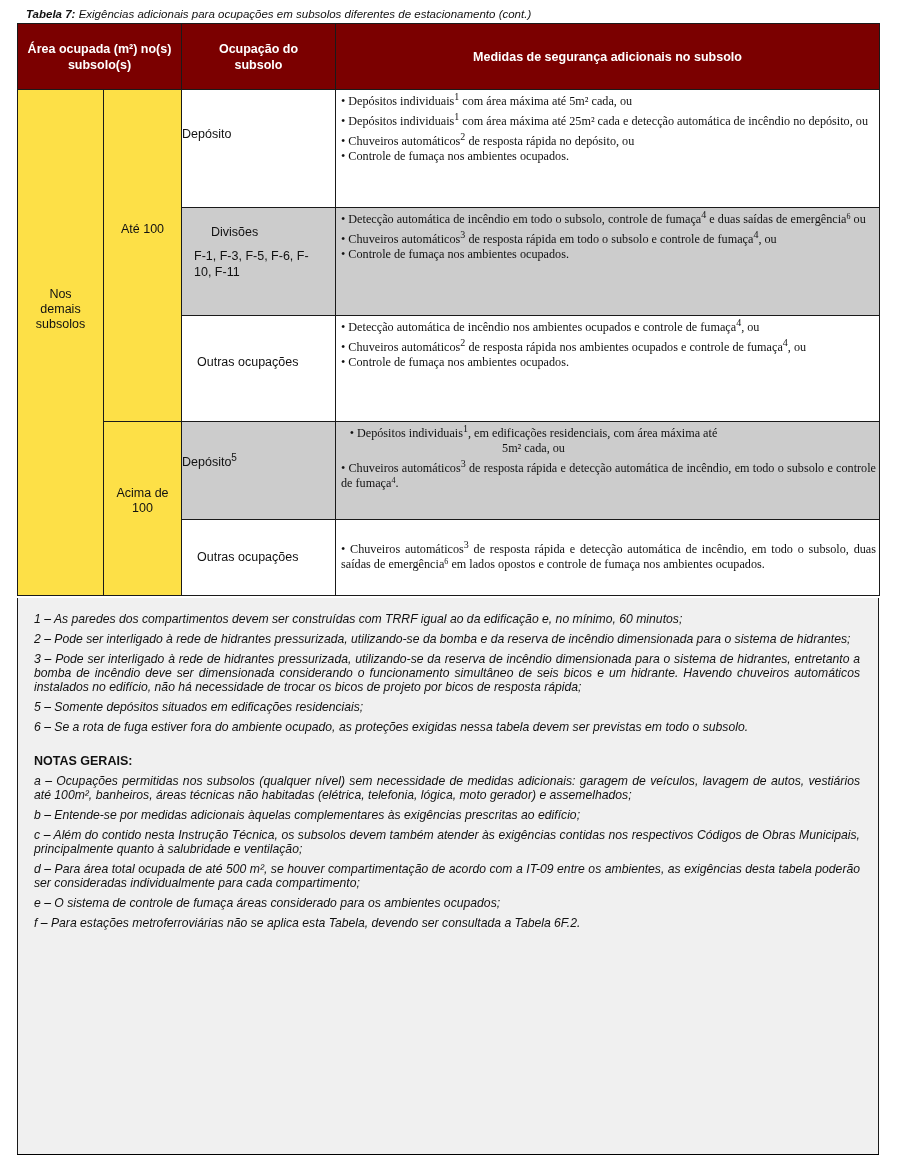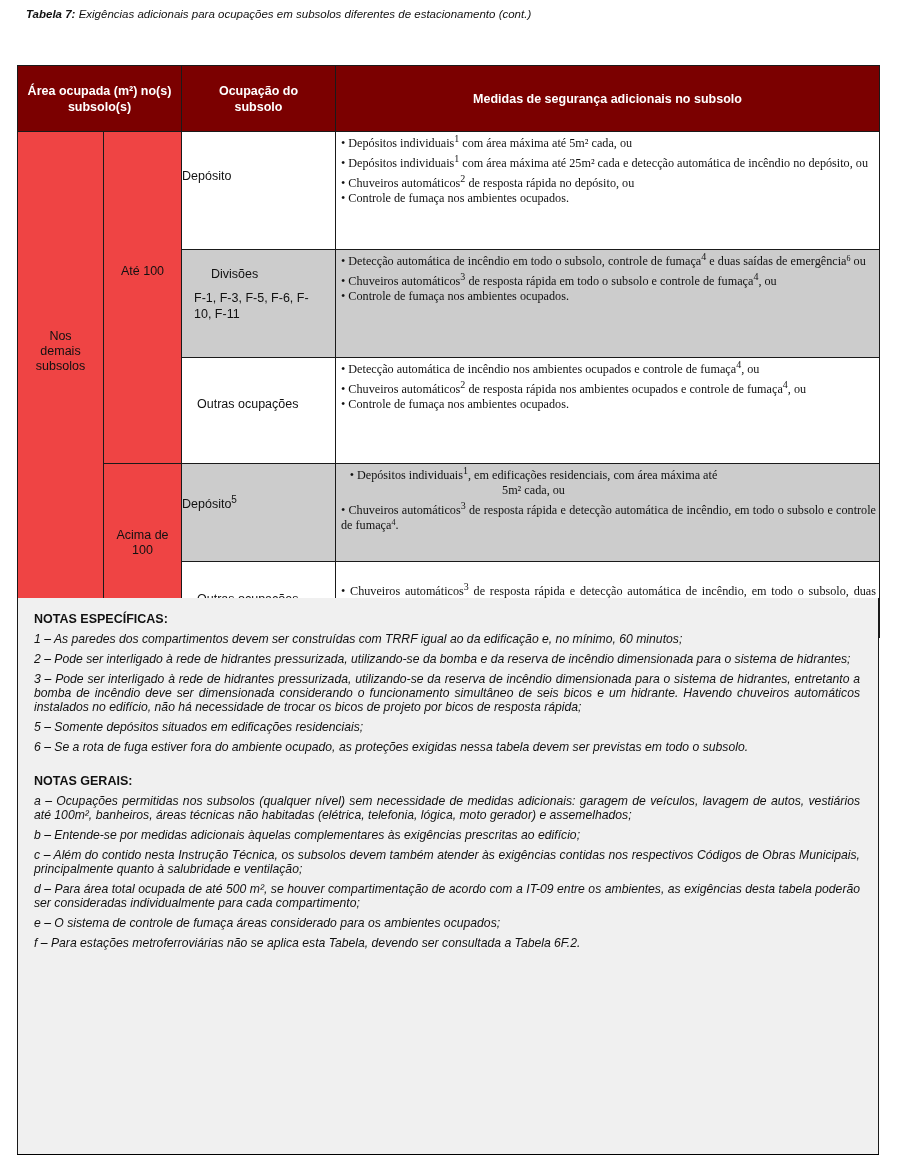--- a/index.html
+++ b/index.html
@@ -1,26 +1,26 @@
 <!DOCTYPE html>
 <html><head>
 <meta charset="utf-8">
 <style>
   html, body { margin: 0; padding: 0; background: #ffffff; }
   body { width: 903px; height: 1163px; position: relative; overflow: hidden;
          font-family: "Liberation Sans", sans-serif; color: #111; }
   .caption { position: absolute; left: 26px; top: 8px; font-size: 11.5px; font-style: italic;
              color: #111; white-space: nowrap; }
   .caption b { font-weight: bold; }
-  .frame { position: absolute; left: 17px; top: 23px; width: 862px; margin-top: 42px; }
+  .frame { position: absolute; left: 17px; top: 23px; width: 862px; }
   table.main { border-collapse: collapse; width: 862px; table-layout: fixed; }
   table.main td, table.main th { border: 1px solid #1a1a1a; padding: 0; vertical-align: top; }
   .hdr { background: #7b0000; color: #ffffff; font-weight: bold; font-size: 12.5px;
          text-align: center; vertical-align: middle !important; height: 65px; line-height: 16px; }
-  .yellow { background: #ef4444; text-align: center; font-size: 12.5px; line-height: 15px; }
+  .yellow { background: #fde047; text-align: center; font-size: 12.5px; line-height: 15px; }
   .occ { font-size: 12.5px; text-align: left; line-height: 16px; }
   .white { background: #ffffff; }
   .grey { background: #cccccc; }
   .meas { font-size: 12.2px; line-height: 15px; padding: 4px 3px 3px 5px !important; text-align: justify; }
   .meas p { margin: 0 0 5px 0; font-family: Liberation Serif, serif; }
   .meas p.tight { margin-bottom: 0; }
   sup { font-size: 10px; line-height: 0; vertical-align: 5px; }
   sup.small { font-size: 8px; vertical-align: 4px; }
   .notes { position: absolute; left: 17px; top: 598px; width: 860px; height: 556px;
            background: #f0f0f0; border-left: 1px solid #1a1a1a; border-right: 1px solid #1a1a1a;
@@ -114,21 +114,20 @@
       <td class="meas white">
         <p class="tight" style="padding-top:18px;"><span>• Chuveiros automáticos</span><sup>3</sup><span> de resposta rápida e detecção automática de incêndio, em todo o subsolo, duas saídas de emergência</span><sup class="small">6</sup><span> em lados opostos e controle de fumaça nos ambientes ocupados.</span></p>
       </td>
     </tr>
   </tbody>
     </table>
 </div>
 
 <div class="notes">
   <div class="inner">
-    <h3>NOTAS ESPECÍFICAS:</h3>
     <p>1 – As paredes dos compartimentos devem ser construídas com TRRF igual ao da edificação e, no mínimo, 60 minutos;</p>
     <p>2 – Pode ser interligado à rede de hidrantes pressurizada, utilizando-se da bomba e da reserva de incêndio dimensionada para o sistema de hidrantes;</p>
     <p>3 – Pode ser interligado à rede de hidrantes pressurizada, utilizando-se da reserva de incêndio dimensionada para o sistema de hidrantes, entretanto a bomba de incêndio deve ser dimensionada considerando o funcionamento simultâneo de seis bicos e um hidrante. Havendo chuveiros automáticos instalados no edifício, não há necessidade de trocar os bicos de projeto por bicos de resposta rápida;</p>
     <p>5 – Somente depósitos situados em edificações residenciais;</p>
     <p>6 – Se a rota de fuga estiver fora do ambiente ocupado, as proteções exigidas nessa tabela devem ser previstas em todo o subsolo.</p>
     <div class="gap"></div>
     <h3>NOTAS GERAIS:</h3>
     <p>a – Ocupações permitidas nos subsolos (qualquer nível) sem necessidade de medidas adicionais: garagem de veículos, lavagem de autos, vestiários até 100m², banheiros, áreas técnicas não habitadas (elétrica, telefonia, lógica, moto gerador) e assemelhados;</p>
     <p>b – Entende-se por medidas adicionais àquelas complementares às exigências prescritas ao edifício;</p>
     <p>c – Além do contido nesta Instrução Técnica, os subsolos devem também atender às exigências contidas nos respectivos Códigos de Obras Municipais, principalmente quanto à salubridade e ventilação;</p>

